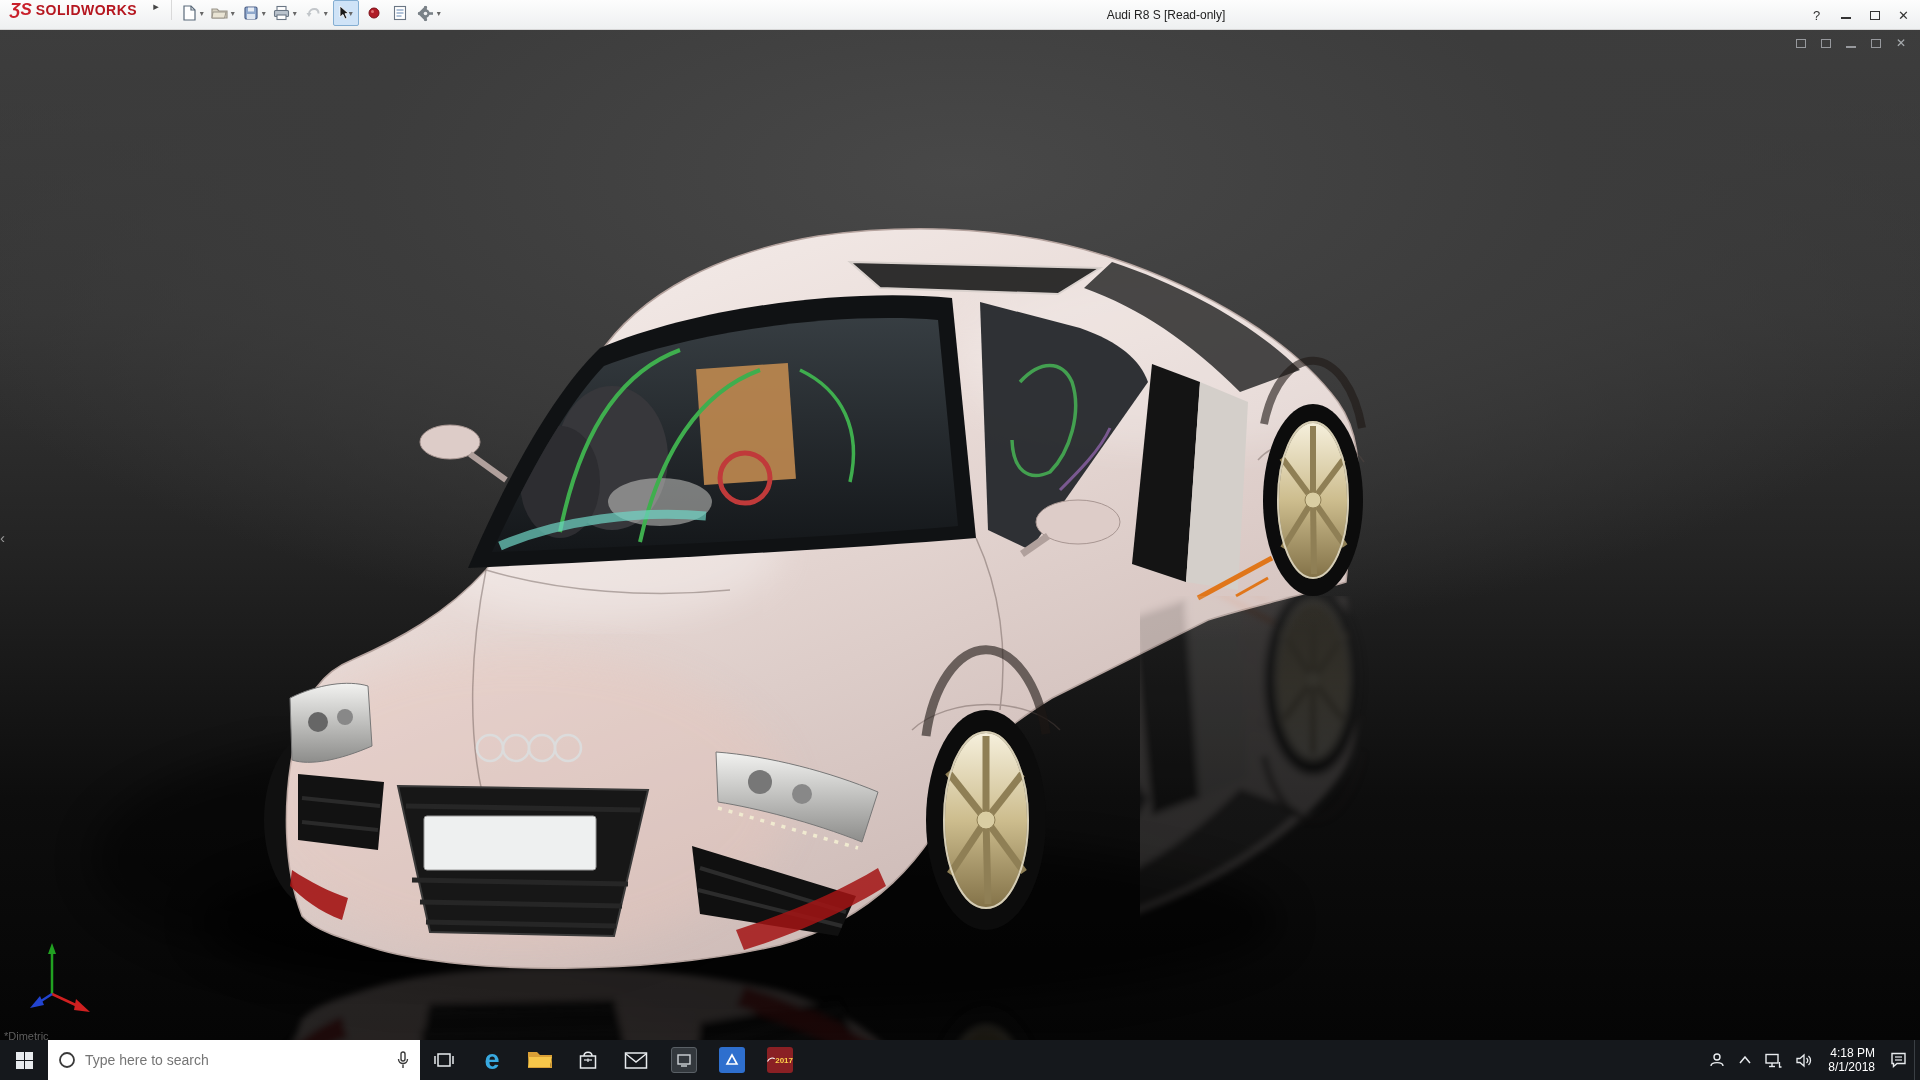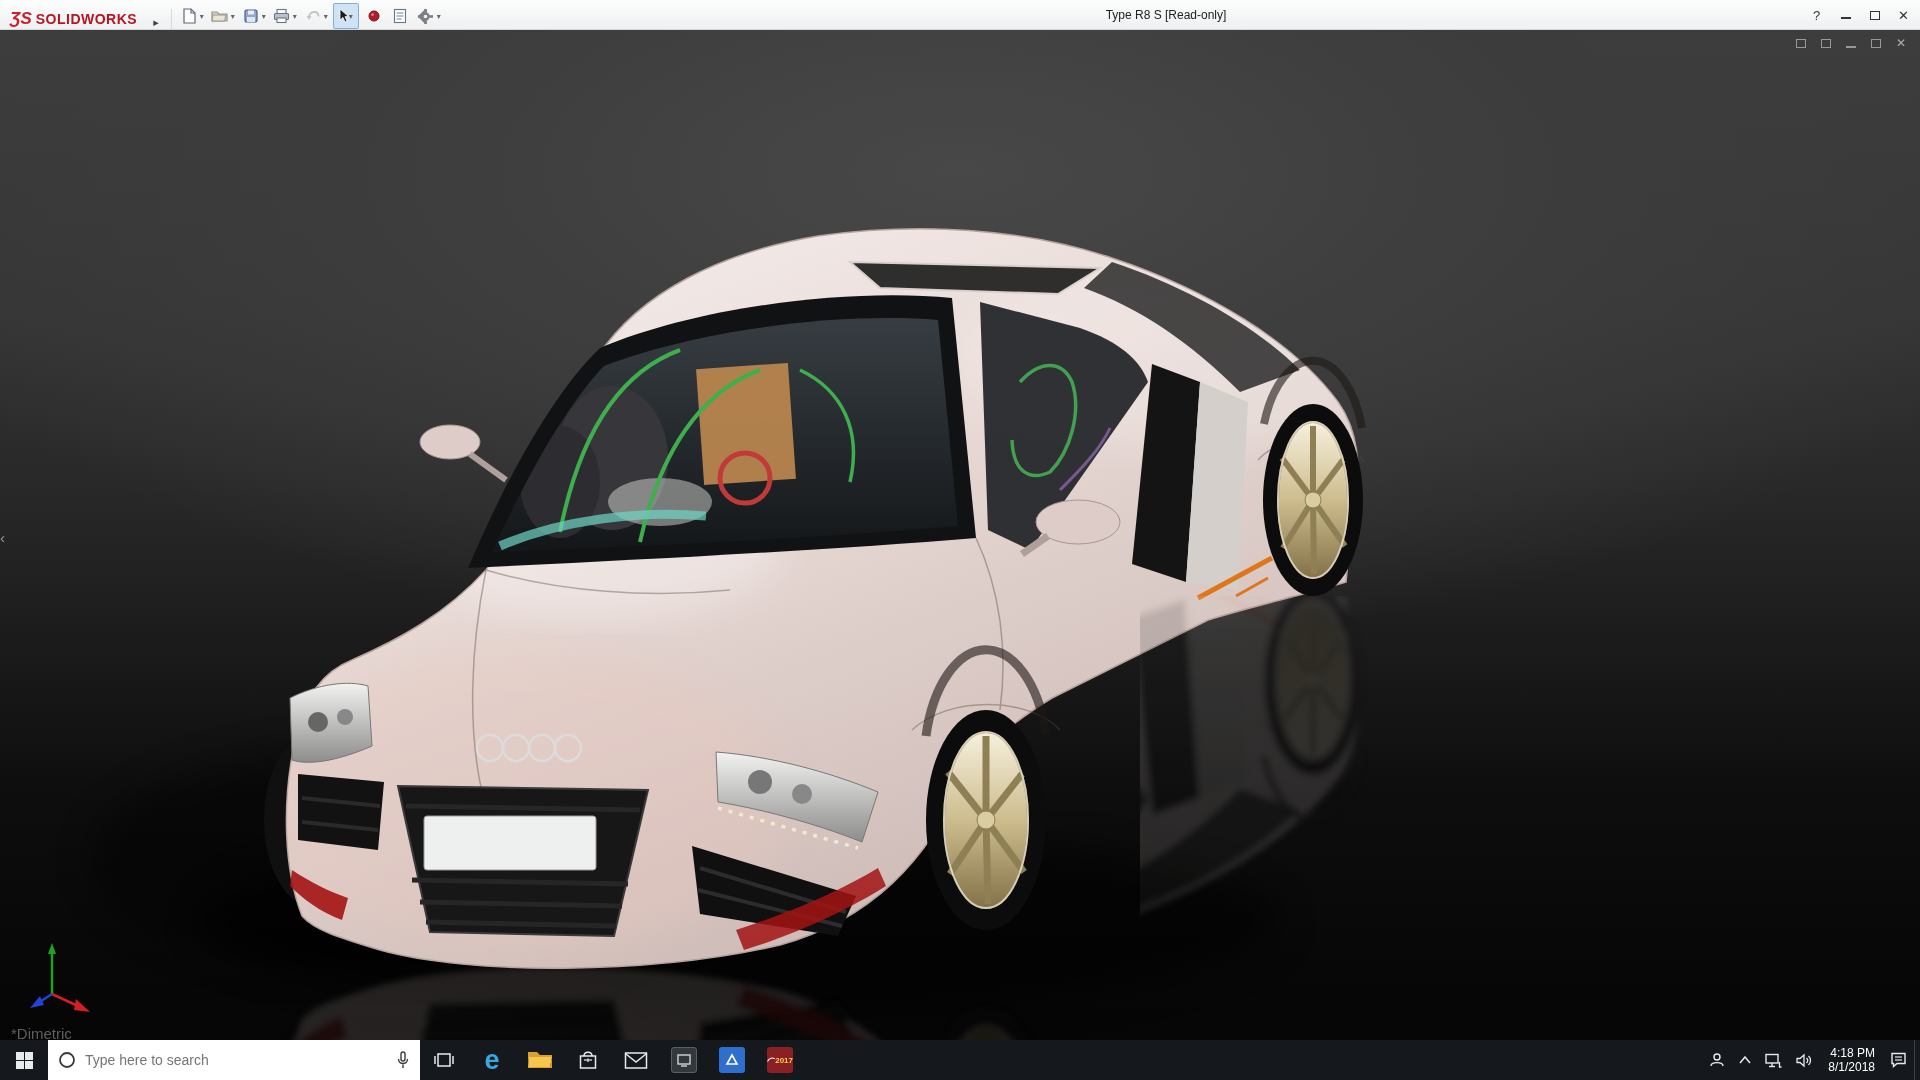--- a/index.html
+++ b/index.html
@@ -4,21 +4,21 @@
 <style>
   * { margin:0; padding:0; box-sizing:border-box; }
   html,body { width:1920px; height:1080px; background:#000; font-family:"Liberation Sans", sans-serif; overflow:hidden; }
   .screen { position:relative; width:1920px; height:1080px; overflow:hidden; background:#000; }
 
   
   .titlebar{
     position:absolute; top:0; left:0; right:0; height:30px;
     background:linear-gradient(#fdfdfd,#eef0f1);
     border-bottom:1px solid #d6d6d6;
-    display:flex; align-items:flex-end; font-size:12px; color:#333; z-index:30;
+    display:flex; align-items:flex-start; font-size:12px; color:#333; z-index:30;
   }
   .brand{ display:flex; align-items:center; gap:4px; padding:0 8px 0 10px; }
   .brand-mark{ color:#c9202b; font-weight:bold; font-style:italic; font-size:17px; }
   .brand-name{ color:#b5161f; font-weight:bold; font-size:14px; letter-spacing:.5px; }
   .flyout{ color:#444; font-size:11px; padding:0 8px; cursor:pointer; }
   .tb-sep{ width:1px; height:20px; background:#d9d9d9; margin:0 4px; }
   .tb-group{ display:flex; align-items:center; }
   .tb-btn{ width:26px; height:24px; display:flex; align-items:center; justify-content:center; background:transparent; border:none; cursor:pointer; }
   .caret{ font-size:8px; color:#666; margin:0 3px 0 -2px; cursor:pointer; }
   .select-wrap{ display:flex; align-items:center; border:1px solid #84aed2; background:#cfe3f7; border-radius:2px; padding:0 2px; margin:0 2px; height:26px; }
@@ -36,21 +36,21 @@
       radial-gradient(ellipse 1500px 640px at 50% 14%, #484848 0%, #3c3c3c 40%, rgba(30,30,30,0) 75%),
       linear-gradient(180deg,#3d3d3d 0%, #353535 28%, #232323 52%, #0d0d0d 76%, #050505 100%);
   }
   .car-svg{ position:absolute; top:0; left:0; width:1920px; height:1010px; }
   .doc-controls{ position:absolute; top:7px; right:14px; display:flex; align-items:center; gap:15px; z-index:5; }
   .dc-box{ width:10px; height:9px; border:1.5px solid rgba(225,230,236,.55); display:inline-block; }
   .dc-min{ width:10px; border-top:2px solid rgba(225,230,236,.55); display:inline-block; margin-top:7px; }
   .dc-close{ color:rgba(228,233,238,.65); font-size:12px; line-height:12px; }
   .panel-chevron{ position:absolute; left:0; top:500px; color:#9a9a9a; font-size:15px; line-height:15px; }
   .triad{ position:absolute; left:18px; bottom:16px; }
-  .view-label{ position:absolute; left:11px; bottom:-2px; color:#5f5f5f; font-size:15px; }
+  .view-label{ position:absolute; left:4px; bottom:-2px; color:#5f5f5f; font-size:11px; }
 
   
   .taskbar{
     position:absolute; bottom:0; left:0; right:0; height:40px; background:#15181c;
     display:flex; align-items:stretch; z-index:40; color:#eee;
   }
   .tb-start{ width:48px; display:flex; align-items:center; justify-content:center; cursor:pointer; }
   .tb-search{ width:372px; background:#ffffff; display:flex; align-items:center; gap:9px; padding:0 10px; }
   .tb-search input{ flex:1; border:none; outline:none; background:transparent; font-size:14px; color:#444; font-family:"Liberation Sans",sans-serif; }
   .tb-app{ width:48px; display:flex; align-items:center; justify-content:center; cursor:pointer; }
@@ -151,21 +151,21 @@
             <rect x="3" y="3" width="2.6" height="11" transform="rotate(45 8.5 8.5)"></rect>
             <rect x="3" y="3" width="2.6" height="11" transform="rotate(-45 8.5 8.5)"></rect>
           </g>
           <circle cx="8.5" cy="8.5" r="4.2" fill="#7a8288"></circle>
           <circle cx="8.5" cy="8.5" r="1.8" fill="#f0f0f1"></circle>
         </svg>
       </button>
       <span class="caret">▾</span>
     </div>
 
-    <div class="doc-title">Type R8 S [Read-only]</div>
+    <div class="doc-title">Audi R8 S [Read-only]</div>
 
     <div class="win-controls">
       <span>?</span>
       <span>
           <i class="min-glyph"></i>
         </span>
       <span>
           <i class="max-glyph"></i>
         </span>
       <span>✕</span>

